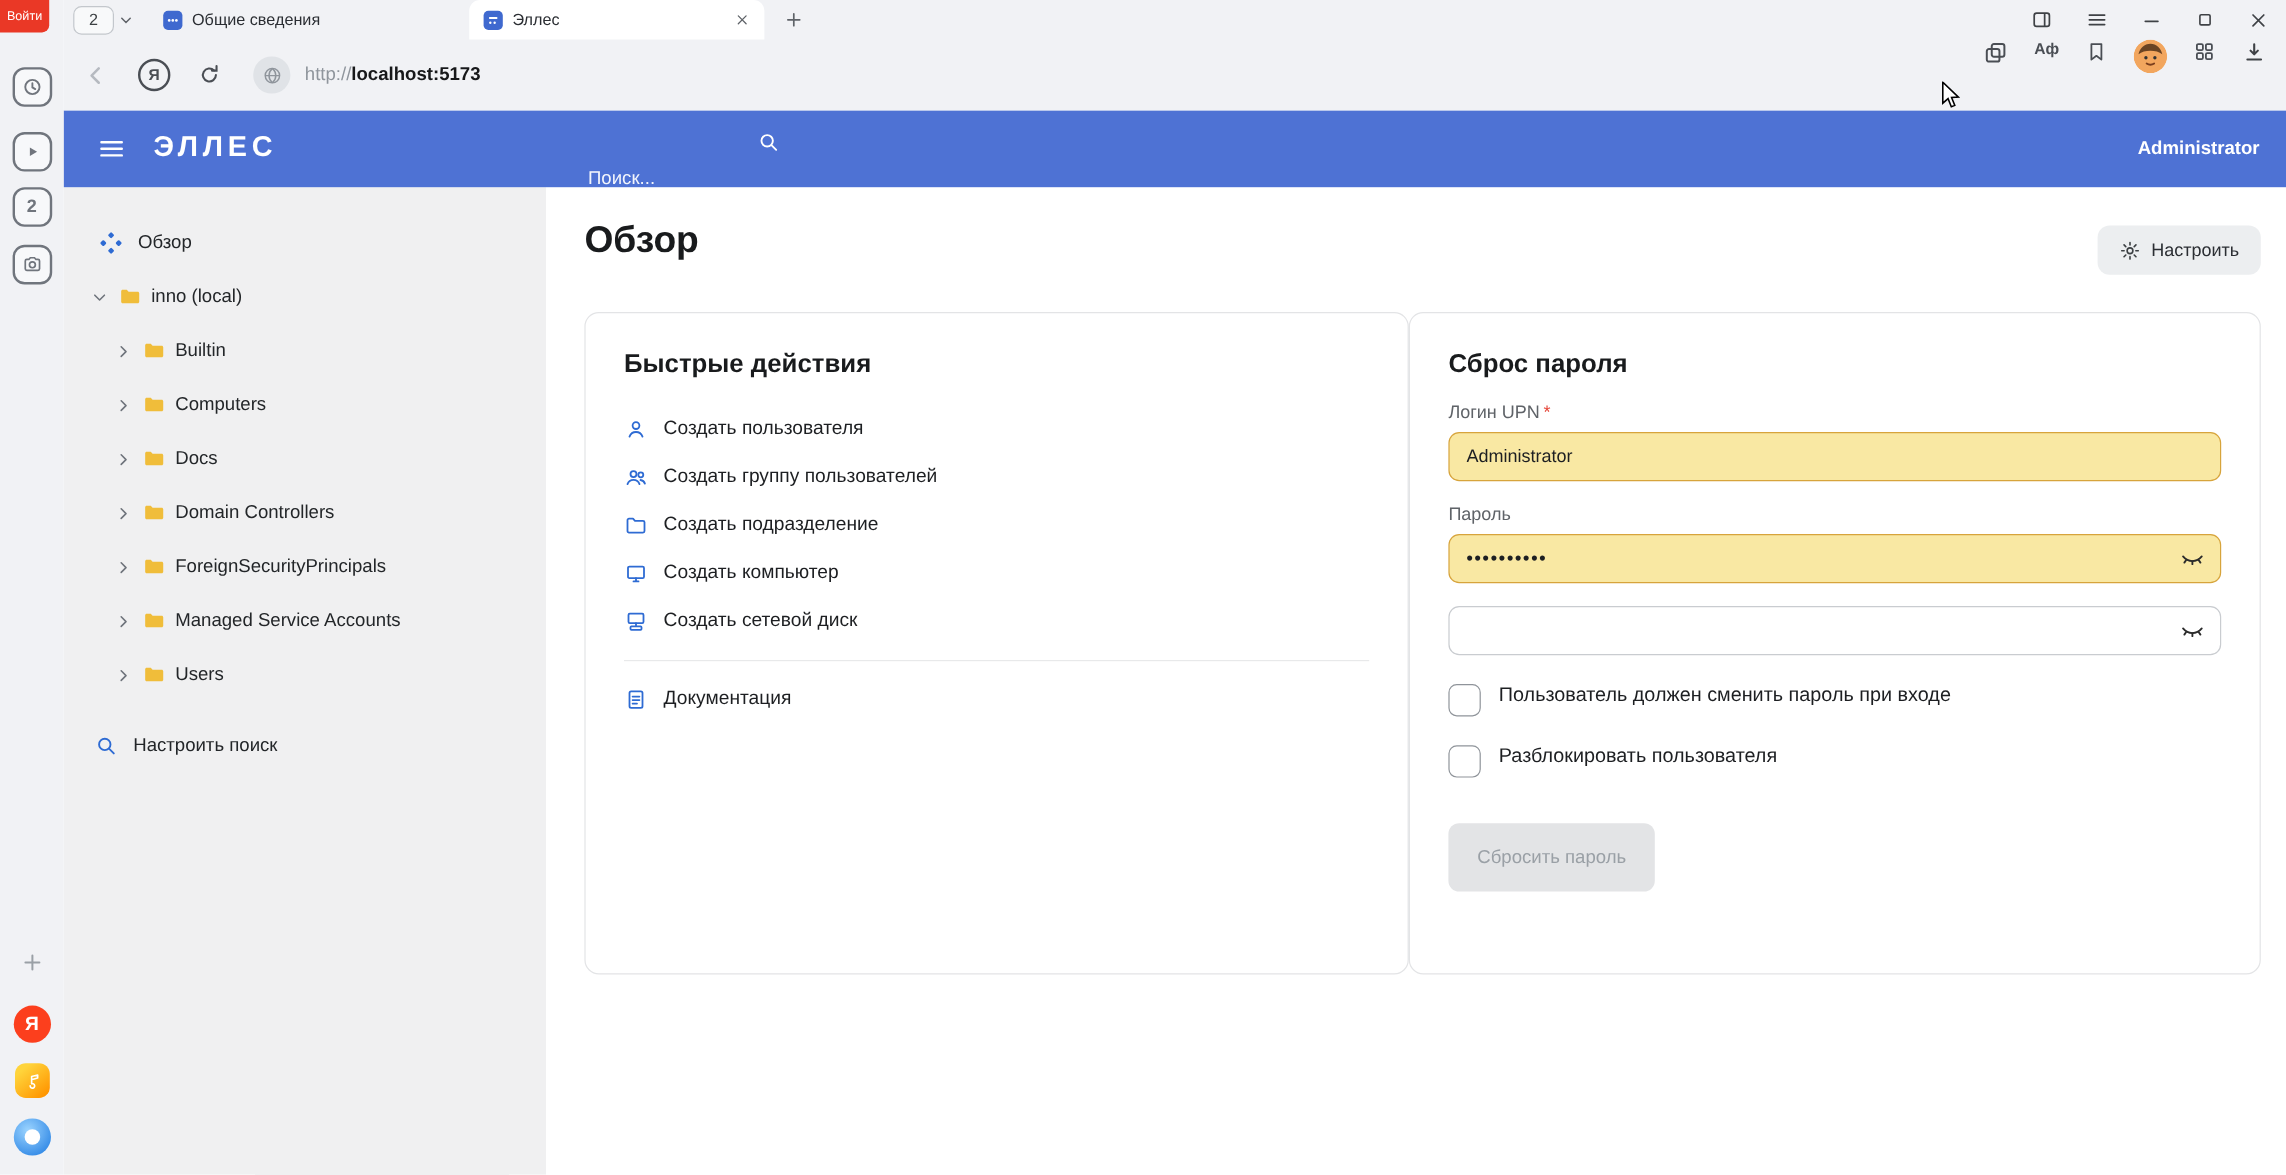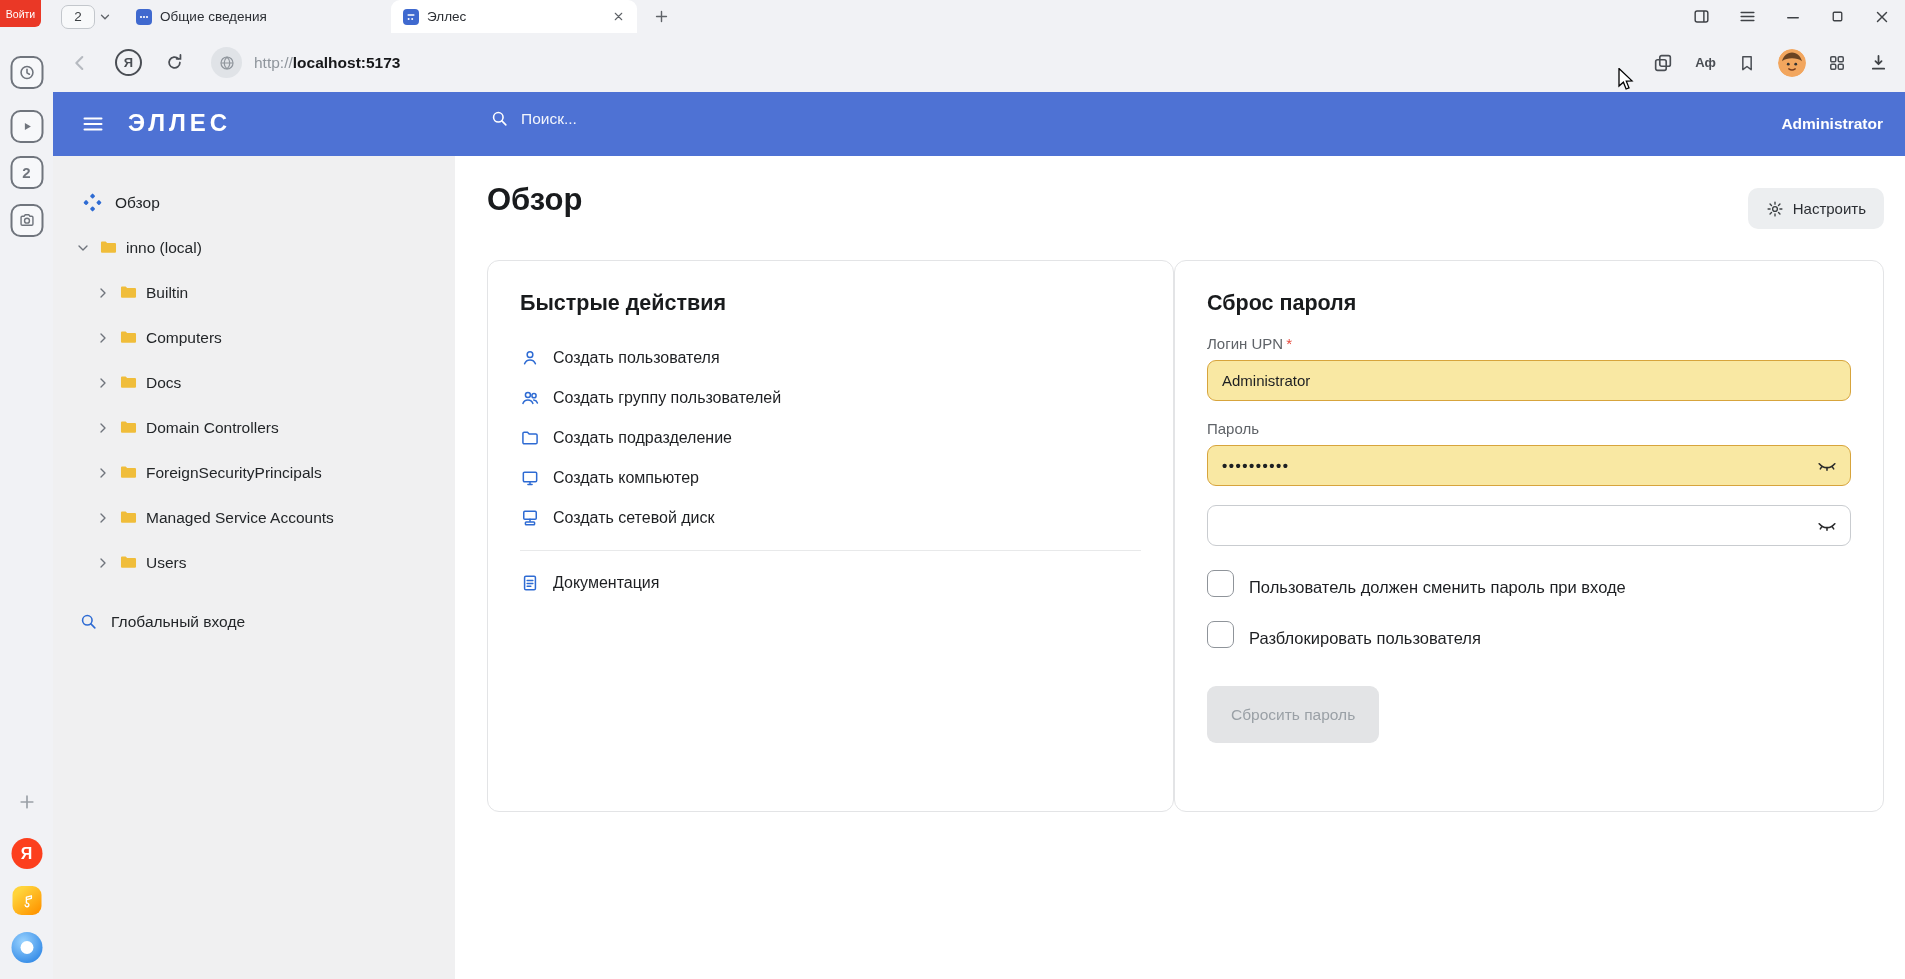--- a/index.html
+++ b/index.html
@@ -43,28 +43,28 @@
   .win-controls { position:absolute; right:14px; top:0; height:33px; display:flex; align-items:center; gap:27px; }
 
   .toolbar { position:absolute; left:0; top:33px; right:0; height:59px; display:flex; align-items:center; }
   .tb-ya { margin-left:24px; width:27px; height:27px; border:2px solid #4a4e54; border-radius:50%;
            display:flex; align-items:center; justify-content:center; font-size:13px; font-weight:bold; color:#4a4e54; }
   .url-globe { margin-left:26px; width:31px; height:31px; border-radius:50%; background:#e0e3e7;
                display:flex; align-items:center; justify-content:center; flex:none; }
   .url-text { margin-left:12px; font-size:15.5px; }
   .url-proto { color:#8f959c; }
   .url-host  { color:#17181a; font-weight:600; }
-  .tb-right { position:absolute; right:16px; top:0; height:59px; display:flex; align-items:center; gap:21px; }
+  .tb-right { position:absolute; right:16px; top:0; height:59px; display:flex; align-items:flex-start; gap:21px; }
   .avatar { width:28px; height:28px; border-radius:50%; overflow:hidden; }
 
   
   .app-header { position:absolute; left:53px; top:92px; right:0; height:64px; background:#4e72d4; z-index:10; }
   .burger { position:absolute; left:28px; top:20px; }
   .logo { position:absolute; left:75px; top:17px; font-size:24px; font-weight:700; letter-spacing:4px; color:#fff; }
-  .hsearch { position:absolute; left:437px; top:17px; display:flex; align-items:center; gap:12px; }
+  .hsearch { position:absolute; left:437px; top:17px; display:flex; align-items:center; gap:12px;flex-direction:column; }
   .hsearch input { background:transparent; border:none; outline:none; color:#fff; font-size:15.5px;
                    width:300px; font-family:inherit; }
   .hsearch input::placeholder { color:rgba(255,255,255,0.93); }
   .huser { position:absolute; right:22px; top:23px; font-size:15.5px; font-weight:700; color:#fff; }
 
   
   .app-sidebar { position:absolute; left:53px; top:156px; width:402px; bottom:0; background:#f0f0f1;
                  padding-top:24px; z-index:5; }
   .sb-row { height:45px; display:flex; align-items:center; gap:10px; font-size:15.5px; color:#232629; }
   .sb-overview { padding-left:30px; gap:13px; }
@@ -91,21 +91,21 @@
   .pr-field { margin-top:19px; }
   .pr-label { font-size:15px; color:#5f6368; margin-bottom:8px; }
   .req { color:#e5483c; margin-left:3px; }
   .pr-input { position:relative; }
   input.fld { width:100%; height:41px; border-radius:9px; border:1px solid #c9ccd0; background:#fff;
               padding:0 44px 0 14px; font-size:15px; color:#1d1f22; font-family:inherit; outline:none; }
   input.fld.autofill { background:#f9e8a3; border-color:#d7a43c; }
   input.fld.no-eye { padding-right:14px; }
   input.fld.dots { letter-spacing:1.5px; font-weight:bold; }
   .eye { position:absolute; right:13px; top:10px; }
-  .cb-row { margin-top:24px; display:flex; align-items:flex-end; gap:15px; font-size:16.5px; color:#1d1f22; }
+  .cb-row { margin-top:24px; display:flex; align-items:flex-start; gap:15px; font-size:16.5px; color:#1d1f22; }
   .cb-box { width:27px; height:27px; border:1.6px solid #8f949a; border-radius:7px; background:#fff; flex:none; }
   .submit { margin-top:38px; height:57px; padding:0 24px; background:#e3e4e6; color:#9aa0a6;
             border:none; border-radius:9px; font-size:15.5px; font-family:inherit; }
 
   .cursor { position:absolute; left:1618px; top:68px; z-index:999; pointer-events:none; }
 </style>
 </head>
 <body>
 
 <div class="rail">
@@ -435,21 +435,21 @@
     <span>Users</span>
   </div>
 
   <div class="sb-row sb-search">
     <span>
       <svg width="19" height="19" viewBox="0 0 24 24" fill="none" stroke="#2e6bd3" stroke-width="2" stroke-linecap="round">
           <circle cx="10.5" cy="10.5" r="6"></circle>
           <path d="M15 15l5 5"></path>
         </svg>
     </span>
-    <span>Глобальный входе</span>
+    <span>Настроить поиск</span>
   </div>
 </div>
 
 <div class="app-main">
   <div class="page-title">Обзор</div>
 
   <button class="configure-btn">
     <span>
       <svg width="18" height="18" viewBox="0 0 24 24" fill="none" stroke="#3c4043" stroke-width="1.8" stroke-linecap="round">
           <circle cx="12" cy="12" r="3.2"></circle>

